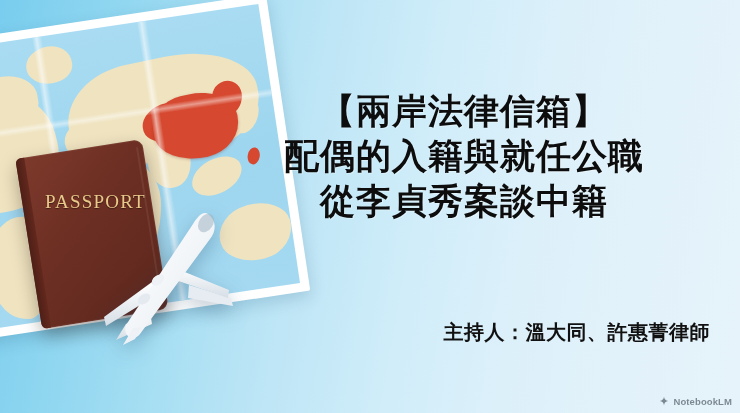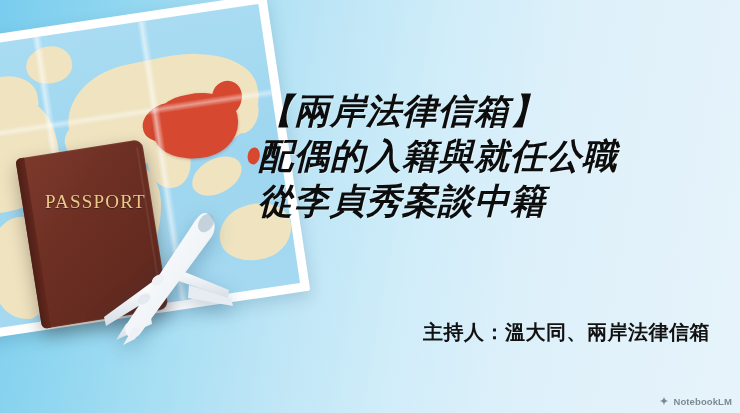--- a/index.html
+++ b/index.html
@@ -222,25 +222,24 @@
     top: 206px;
     width: 150px;
     height: 140px;
     transform: rotate(0deg);
     filter: drop-shadow(0 7px 10px rgba(20,60,95,.28));
   }
 
   
   #titleblock {
     position: absolute;
-    right: 12px;
+    right: 41px;
     top: 88px;
     width: 470px;
-    text-align: left;
-    font-style: italic;
+    text-align: center;
   }
   .title-line {
     font-size: 35px;
     line-height: 45px;
     font-weight: 700;
     color: #0d0d0d;
     letter-spacing: 1px;
     white-space: nowrap;
     text-shadow: 1px 1px 0 rgba(255,255,255,.30);
   }
@@ -338,21 +337,21 @@
       <path d="M41 122 L31 139 L43 133 L50 121 Z" fill="#eef2f6"></path>
     </svg>
   </div>
 
   <div id="titleblock">
     <div class="title-line">【兩岸法律信箱】</div>
     <div class="title-line">配偶的入籍與就任公職</div>
     <div class="title-line">從李貞秀案談中籍</div>
   </div>
 
-  <div id="subtitle">主持人：溫大同、兩岸法律信箱</div>
+  <div id="subtitle">主持人：溫大同、許惠菁律師</div>
 
   <div id="watermark">
     <svg width="10" height="10" viewBox="0 0 24 24">
       <path d="M12 2 C13 8 16 11 22 12 C16 13 13 16 12 22 C11 16 8 13 2 12 C8 11 11 8 12 2 Z" fill="#27333d"></path>
     </svg>
     <span class="wm-text">NotebookLM</span>
   </div>
 
 </div>
 

